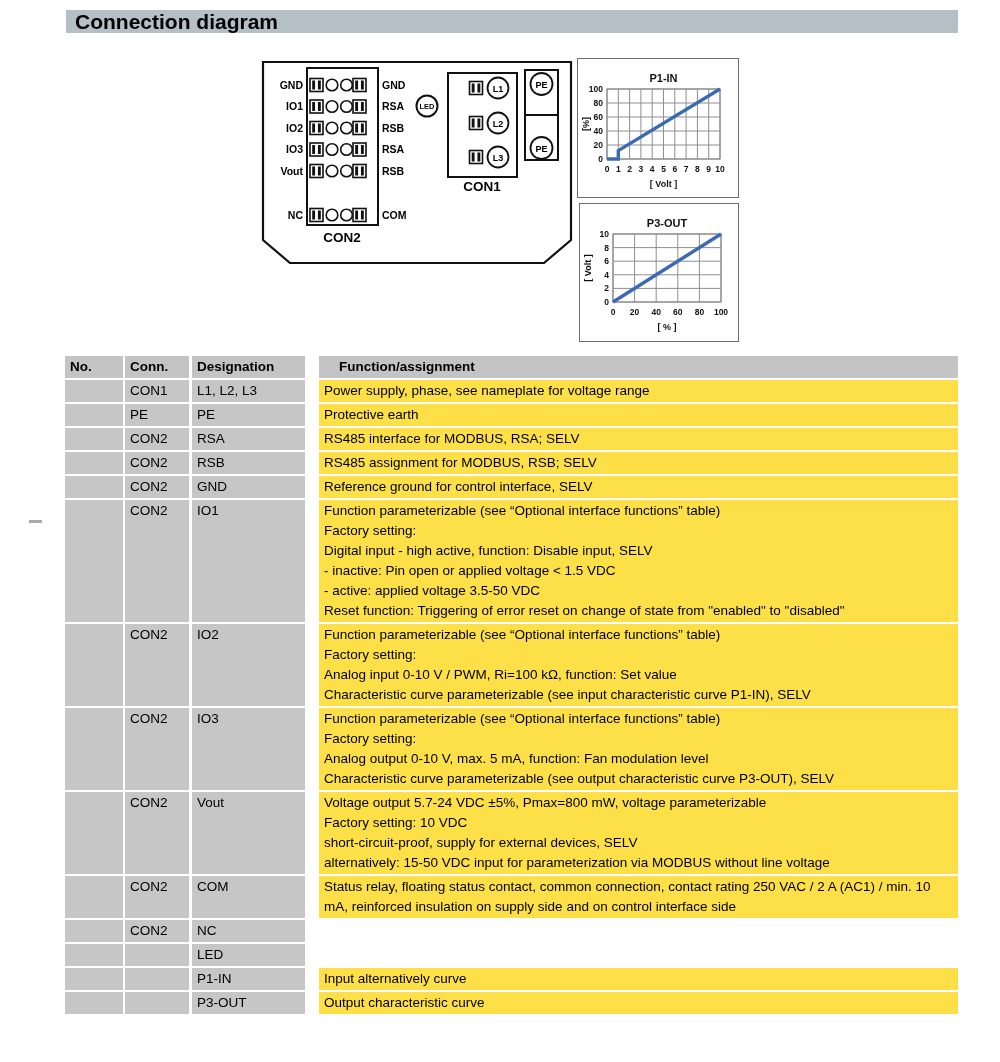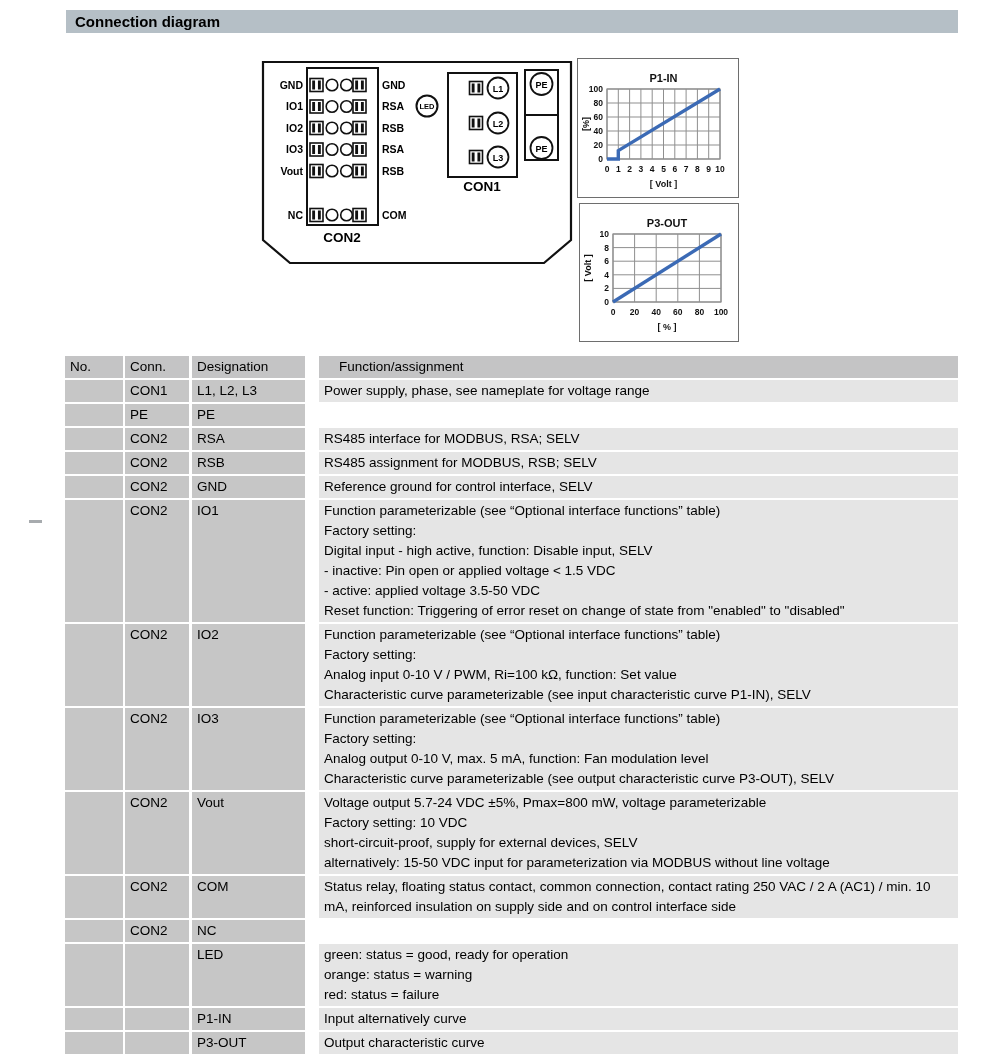--- a/index.html
+++ b/index.html
@@ -3,21 +3,21 @@
 <meta charset="utf-8">
 <style>
   html,body{margin:0;padding:0;}
   body{
     width:1000px;height:1062px;position:relative;background:#ffffff;
     font-family:"Liberation Sans", sans-serif;color:#000;overflow:hidden;
   }
   
   .hbar{
     position:absolute;left:66px;top:10px;width:892px;height:23px;
-    background:#b5bfc6;font-size:15px;font-weight:bold;line-height:23px;
+    background:#b5bfc6;font-size:21px;font-weight:bold;line-height:23px;
     padding-left:9px;box-sizing:border-box;color:#000;
   }
   
   .margin-dash{position:absolute;left:29px;top:520px;width:13px;height:3px;background:#a7abae;}
   
   .diagram-svg{position:absolute;left:255px;top:55px;}
   .diagram-svg text{font-family:"Liberation Sans",sans-serif;}
   
   .chart{position:absolute;background:#fff;border:1px solid #6e6e6e;}
   .chart text{font-family:"Liberation Sans",sans-serif;fill:#111;}
@@ -26,22 +26,22 @@
   
   .ctable{position:absolute;left:65px;top:356px;width:893px;}
   .trow{display:flex;margin-bottom:2px;}
   .tcell{
     box-sizing:border-box;font-size:13.5px;line-height:20px;padding:1px 5px;
     background:#c6c6c6;white-space:pre-line;
   }
   .cell-no{width:58px;margin-right:2px;}
   .cell-conn{width:64px;margin-right:3px;}
   .cell-desig{width:113px;margin-right:14px;}
-  .cell-func{flex:1;background:#e5e5e5;}
-  .thead .tcell{font-weight:normal;background:#c4c4c5;}
+  .cell-func{flex:1;background:#fde047;}
+  .thead .tcell{font-weight:bold;background:#c4c4c5;}
   .thead .cell-func{background:#c4c4c5;padding-left:20px;}
 </style>
 </head>
 <body>
 
 <div class="hbar">Connection diagram</div>
 
 <div class="margin-dash"></div>
 
 <svg class="diagram-svg" id="device-svg" width="330" height="255" viewBox="0 0 330 255">
@@ -230,20 +230,21 @@
       <div class="trow">
         <div class="tcell cell-no"></div>
         <div class="tcell cell-conn">CON1</div>
         <div class="tcell cell-desig">L1, L2, L3</div>
         <div class="tcell cell-func">Power supply, phase, see nameplate for voltage range</div>
       </div>
       <div class="trow">
         <div class="tcell cell-no"></div>
         <div class="tcell cell-conn">PE</div>
         <div class="tcell cell-desig">PE</div>
+        <div class="tcell cell-func">Protective earth</div>
       </div>
       <div class="trow">
         <div class="tcell cell-no"></div>
         <div class="tcell cell-conn">CON2</div>
         <div class="tcell cell-desig">RSA</div>
         <div class="tcell cell-func">RS485 interface for MODBUS, RSA; SELV</div>
       </div>
       <div class="trow">
         <div class="tcell cell-no"></div>
         <div class="tcell cell-conn">CON2</div>
@@ -302,23 +303,20 @@
       </div>
       <div class="trow">
         <div class="tcell cell-no"></div>
         <div class="tcell cell-conn">CON2</div>
         <div class="tcell cell-desig">NC</div>
       </div>
       <div class="trow">
         <div class="tcell cell-no"></div>
         <div class="tcell cell-conn"></div>
         <div class="tcell cell-desig">LED</div>
-        <div class="tcell cell-func">green: status = good, ready for operation
-orange: status = warning
-red: status = failure</div>
       </div>
       <div class="trow">
         <div class="tcell cell-no"></div>
         <div class="tcell cell-conn"></div>
         <div class="tcell cell-desig">P1-IN</div>
         <div class="tcell cell-func">Input alternatively curve</div>
       </div>
       <div class="trow">
         <div class="tcell cell-no"></div>
         <div class="tcell cell-conn"></div>

